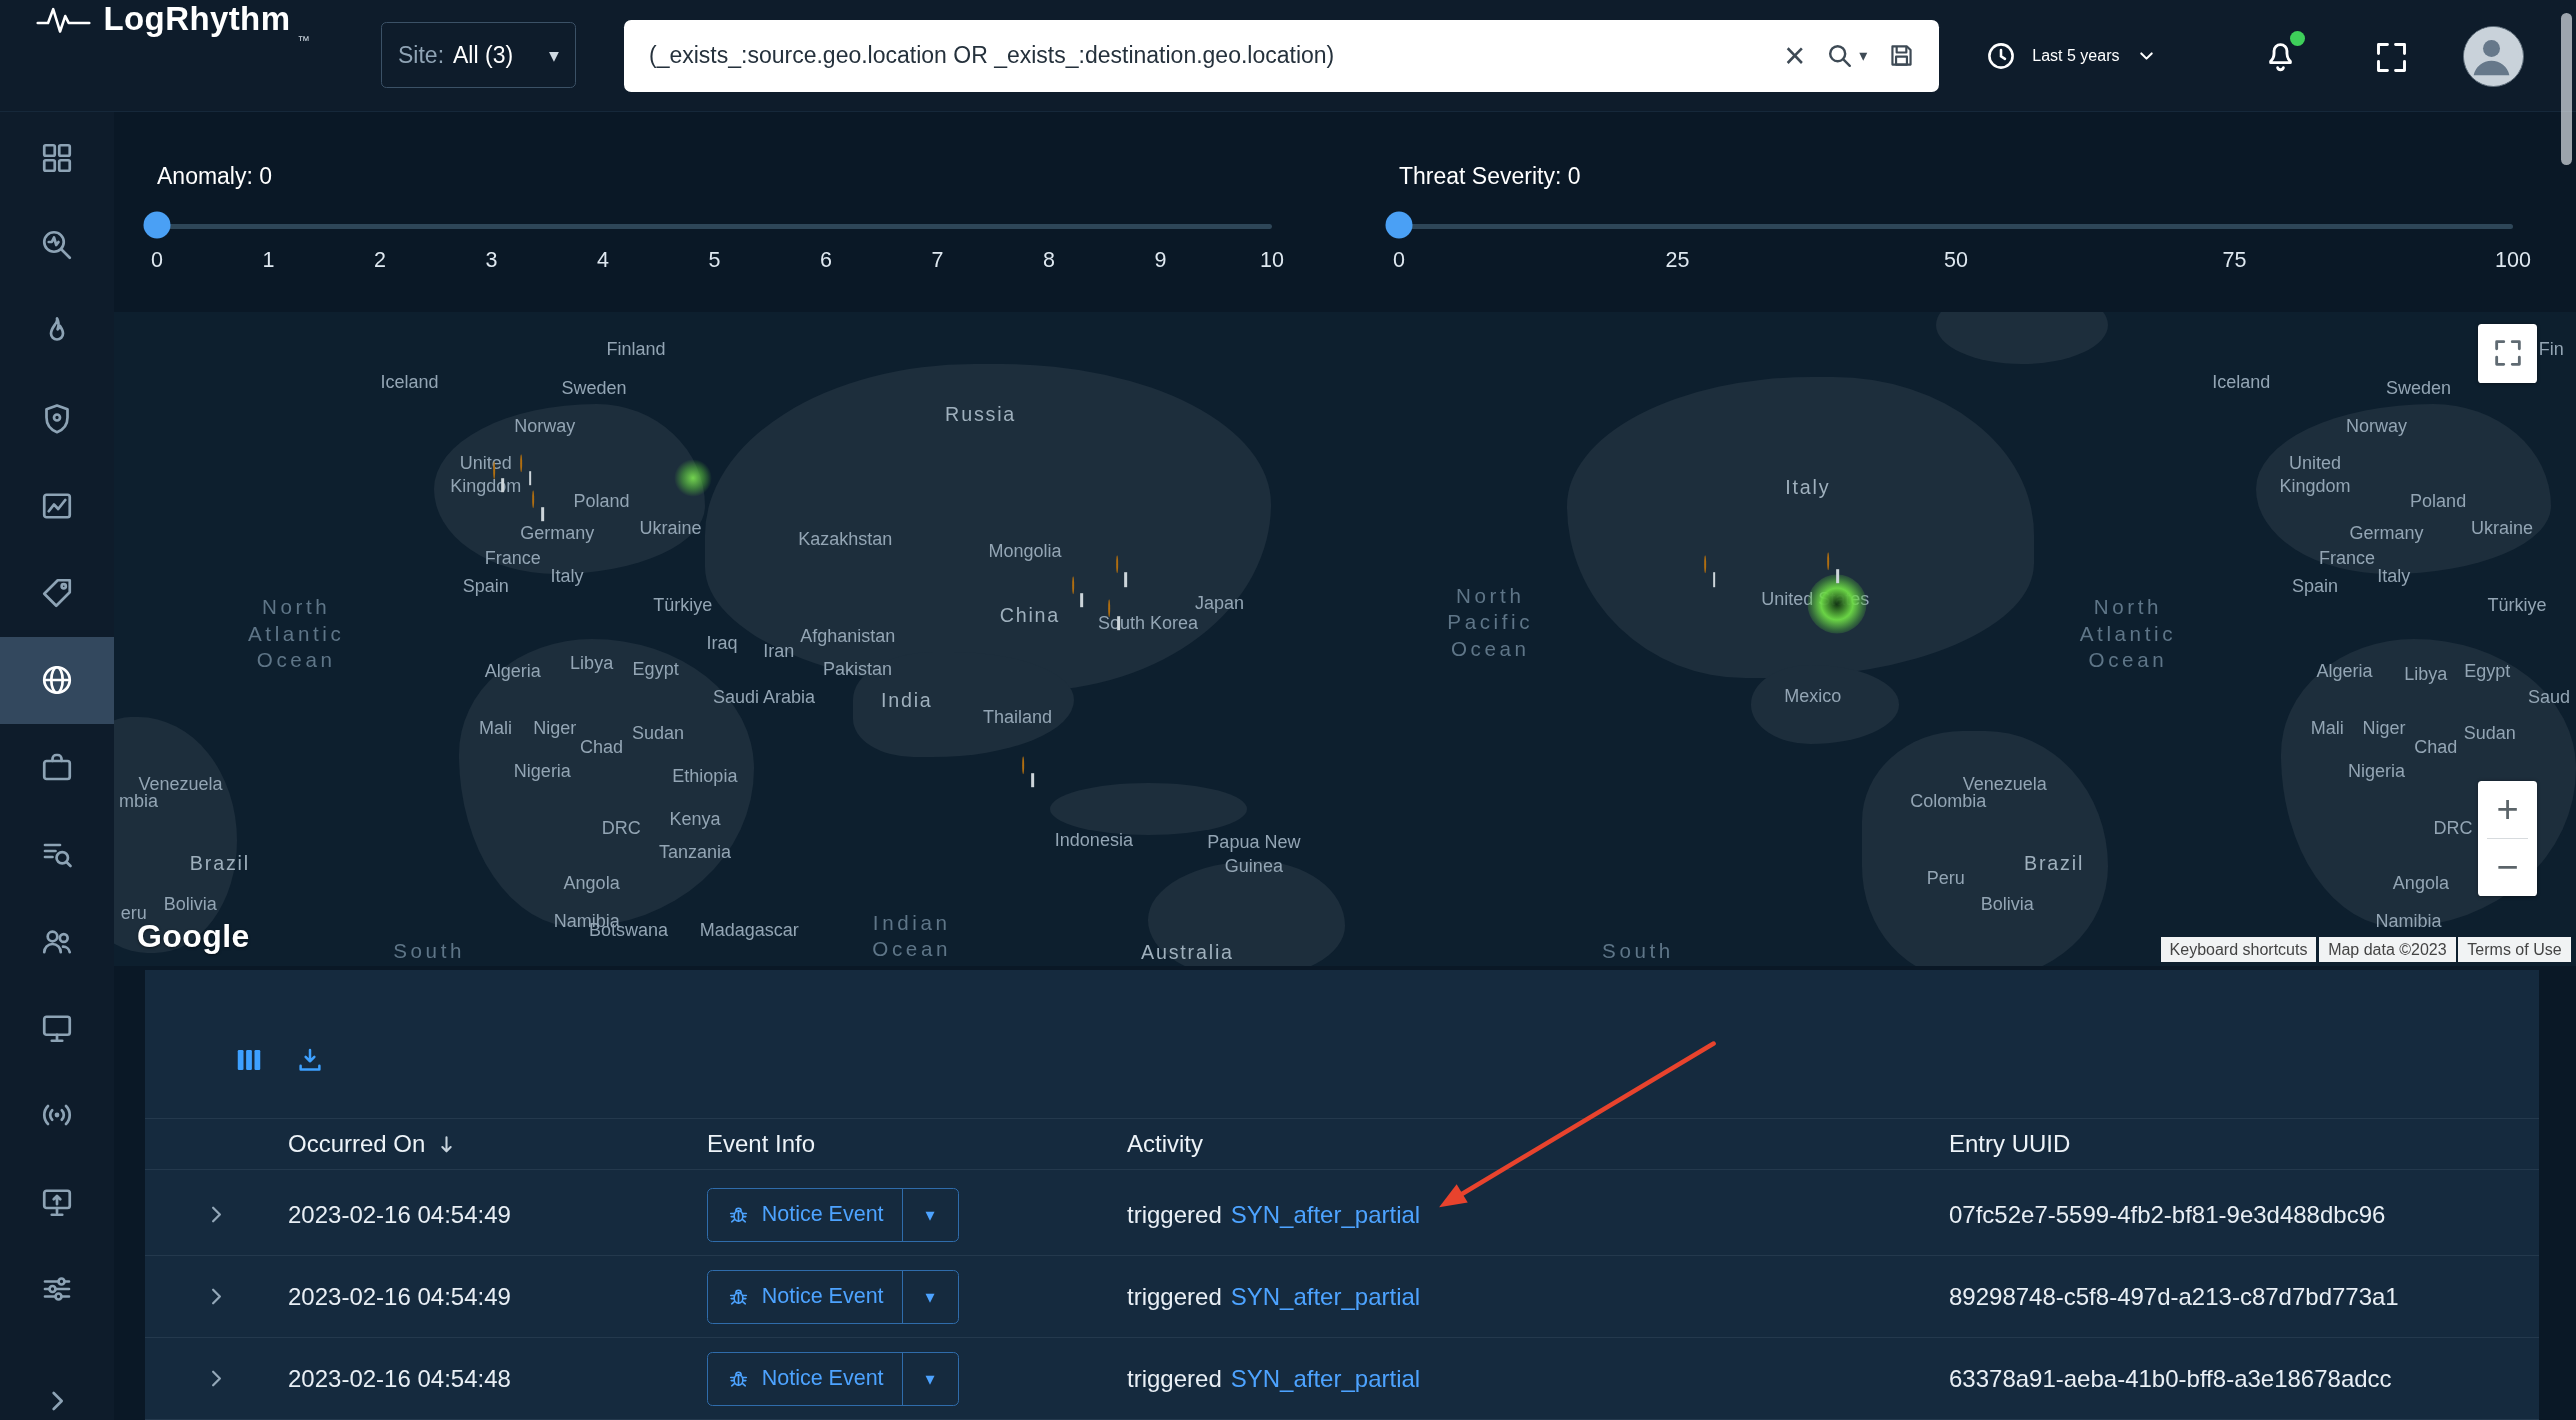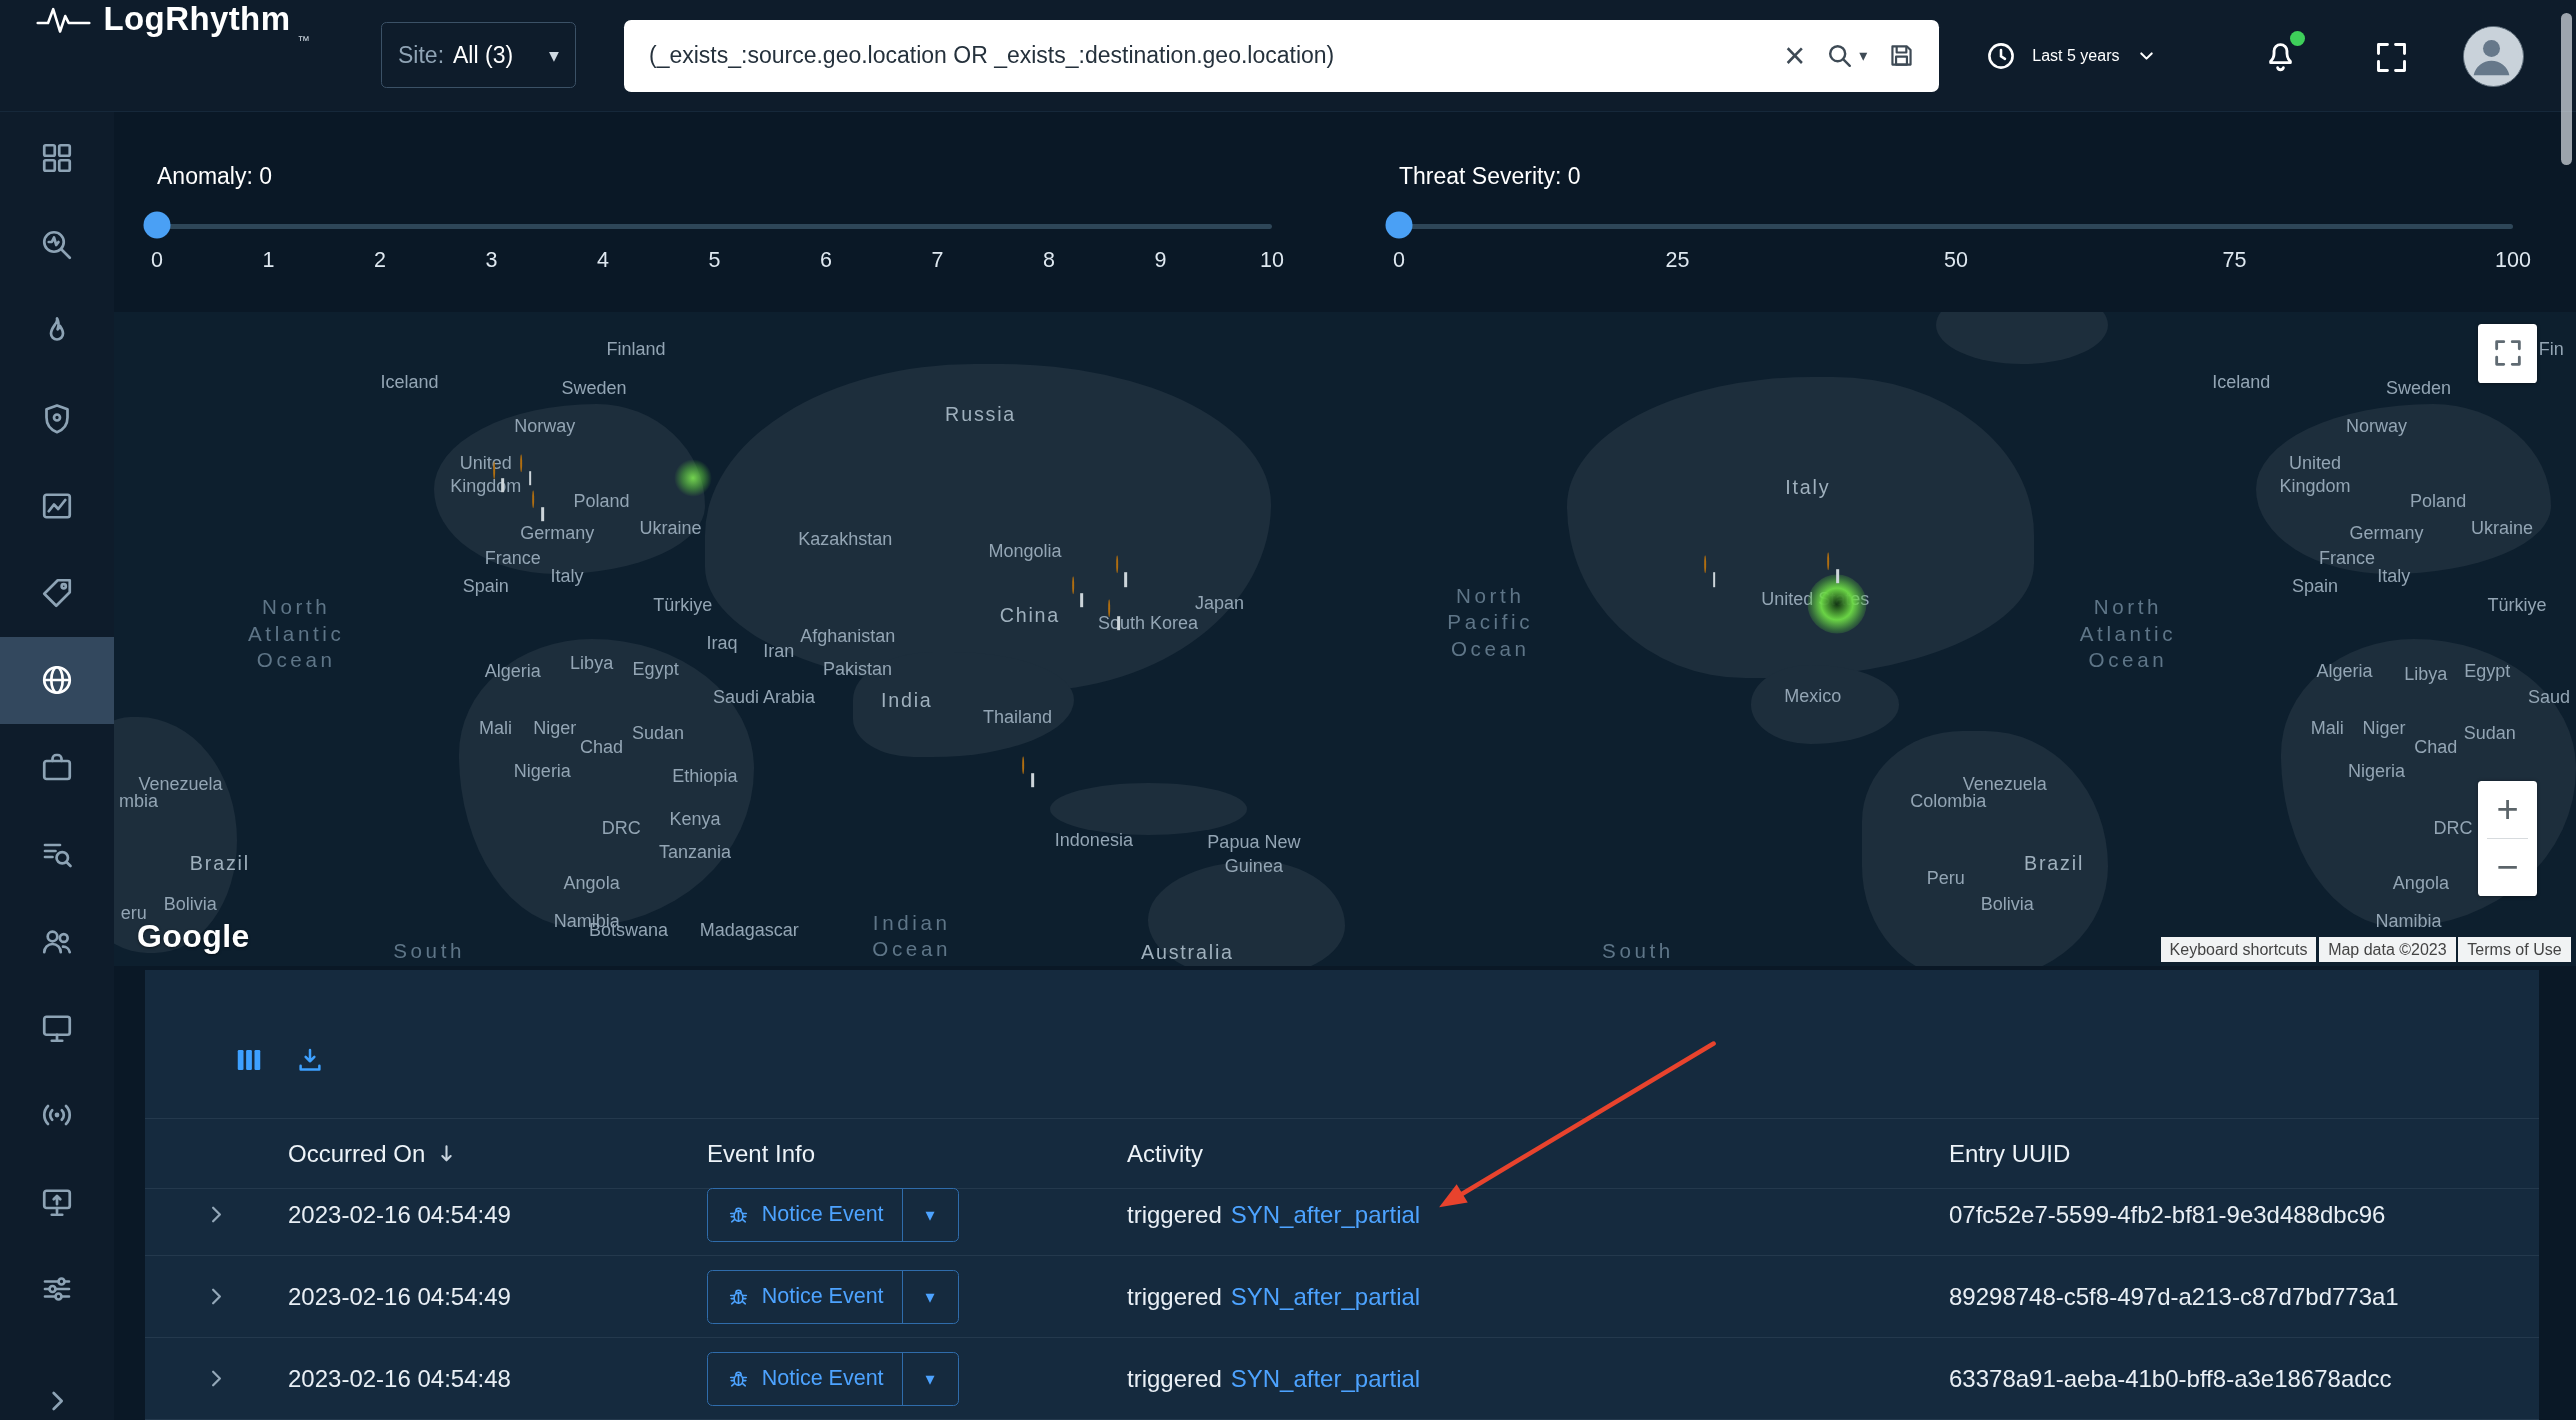--- a/index.html
+++ b/index.html
@@ -69,21 +69,21 @@
                text-shadow:0 0.9px 2.7px rgba(0,0,0,.5);cursor:pointer;}
   .attribution{position:absolute;right:5.4px;bottom:3.6px;display:flex;gap:2.7px;}
   .attr-chip{background:#f1f3f4;color:#444;font-size:16px;padding:3.6px 9px;white-space:nowrap;cursor:pointer;}
 
   
   .panel{position:absolute;left:145px;top:970px;width:2394px;height:451px;background:#152a3e;overflow:hidden;z-index:10;}
   .tb-btn{position:absolute;top:75px;width:32px;height:32px;color:#3da0ff;cursor:pointer;}
   #btn-columns{left:89px;}
   #btn-download{left:150px;}
   .thead,.row{display:grid;grid-template-columns:143px 419px 420px 822px auto;align-items:center;}
-  .thead{position:absolute;left:0;top:148px;width:100%;height:71px;border-top:0.9px solid #24394d;border-bottom:0.9px solid #24394d;
+  .thead{position:absolute;left:0;top:148px;width:100%;height:52px;border-top:0.9px solid #24394d;border-bottom:0.9px solid #24394d;
          color:#edf3f8;font-size:24px;box-sizing:border-box;}
   .th{display:flex;align-items:center;gap:9px;}
   .rows{position:absolute;left:0;top:204px;width:100%;}
   .row{height:81px;border-bottom:0.9px solid #24394d;color:#e9eff5;font-size:24px;cursor:pointer;}
   .cell-exp{display:flex;justify-content:center;color:#93a7b8;}
   .evt-btn{display:inline-flex;align-items:stretch;border:0.9px solid #2f6cab;border-radius:5.4px;height:52px;color:#4da3ff;
            font-size:21.5px;overflow:hidden;width:max-content;cursor:pointer;}
   .evt-main{display:flex;align-items:center;gap:10.7px;padding:0 18px;}
   .evt-caret{display:flex;align-items:center;justify-content:center;width:55px;border-left:0.9px solid #2f6cab;font-size:18px;color:#4da3ff;}
   .activity .link{color:#4da3ff;margin-left:9px;cursor:pointer;}

